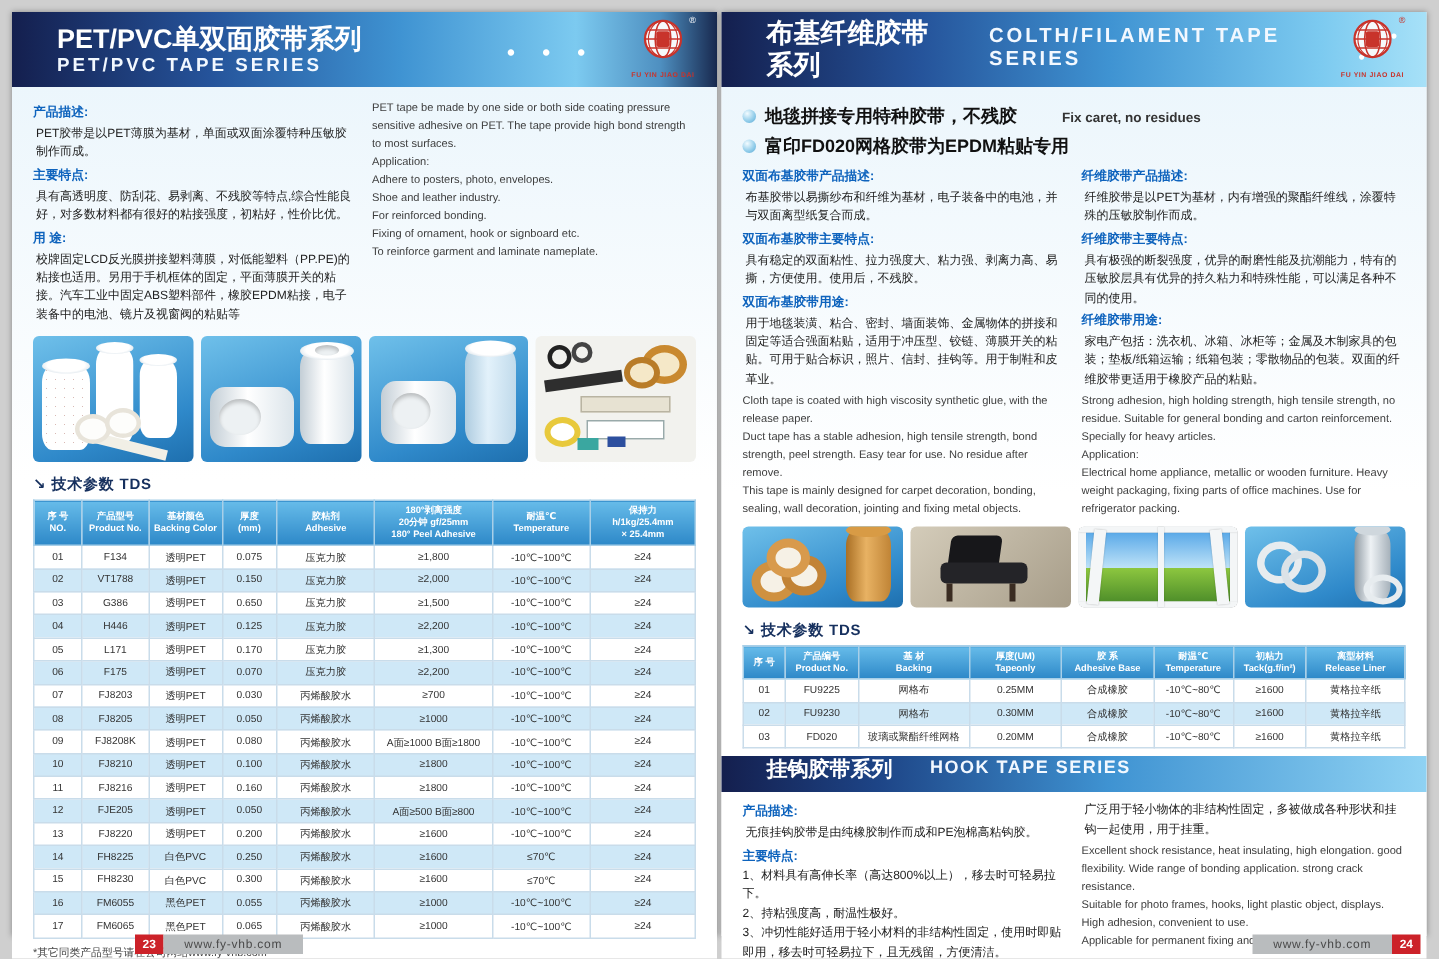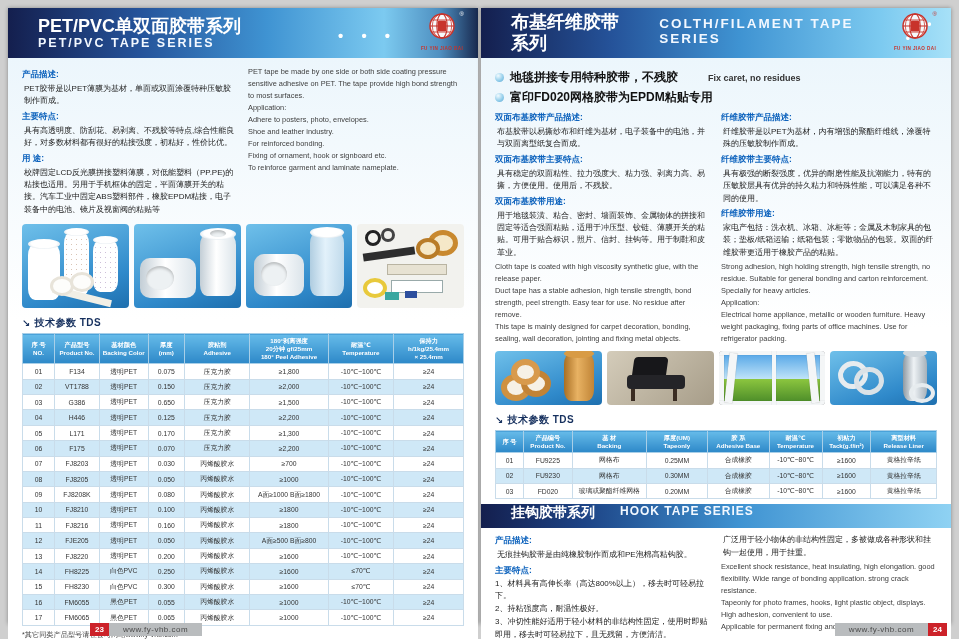--- a/index.html
+++ b/index.html
@@ -534,21 +534,21 @@
             <p>1、材料具有高伸长率（高达800%以上），移去时可轻易拉下。</p>
             <p>2、持粘强度高，耐温性极好。</p>
             <p>3、冲切性能好适用于轻小材料的非结构性固定，使用时即贴即用，移去时可轻易拉下，且无残留，方便清洁。</p>
           </div>
         <div class="sec-h">用  途:</div>
       </div>
       <div class="col">
         <p class="body-p">广泛用于轻小物体的非结构性固定，多被做成各种形状和挂钩一起使用，用于挂重。</p>
         <div class="en-block">
             <p>Excellent shock resistance, heat insulating, high elongation. good flexibility. Wide range of bonding application. strong crack resistance.</p>
-            <p>Tapeonly for photo frames, hooks, light plastic object, displays. High adhesion, convenient to use.</p>
+            <p>Suitable for photo frames, hooks, light plastic object, displays. High adhesion, convenient to use.</p>
             <p>Applicable for permanent fixing and for uneven surface.</p>
           </div>
       </div>
     </div>
 
   </div>
 </div>
 
 <div class="foot" style="left:90px;">
   <span class="badge">23</span>

